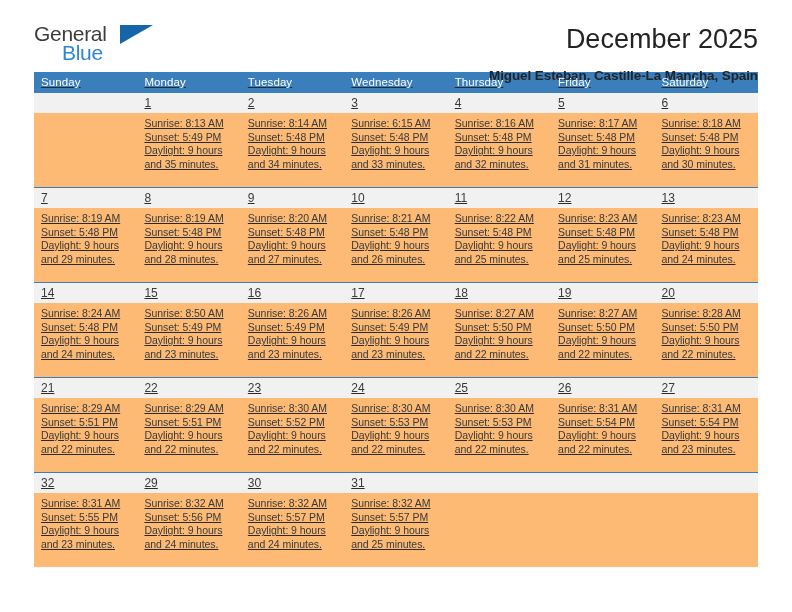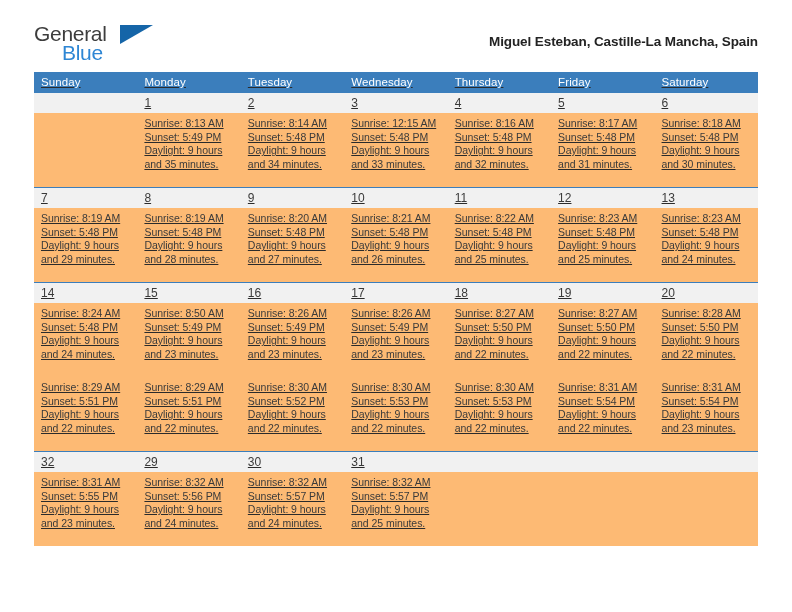--- a/index.html
+++ b/index.html
@@ -147,20 +147,21 @@
 
   <div class="header">
 
     <div class="brand">
       <span class="brand-general">General</span>
       <span class="brand-triangle"></span>
       <span class="brand-blue">Blue</span>
     </div>
 
     <div class="title-block">
+      <div class="cal-title">December 2025</div>
       <div class="cal-subtitle">Miguel Esteban, Castille-La Mancha, Spain</div>
     </div>
 
   </div>
 
   <table class="calendar">
     <thead>
       <tr class="dow-row">
         <th>Sunday</th>
         <th>Monday</th>
@@ -194,21 +195,21 @@
             <div class="info-line">Daylight: 9 hours</div>
             <div class="info-line">and 35 minutes.</div>
           </td>
           <td class="dayinfo">
             <div class="info-line">Sunrise: 8:14 AM</div>
             <div class="info-line">Sunset: 5:48 PM</div>
             <div class="info-line">Daylight: 9 hours</div>
             <div class="info-line">and 34 minutes.</div>
           </td>
           <td class="dayinfo">
-            <div class="info-line">Sunrise: 12:15 AM</div>
+            <div class="info-line">Sunrise: 6:15 AM</div>
             <div class="info-line">Sunset: 5:48 PM</div>
             <div class="info-line">Daylight: 9 hours</div>
             <div class="info-line">and 33 minutes.</div>
           </td>
           <td class="dayinfo">
             <div class="info-line">Sunrise: 8:16 AM</div>
             <div class="info-line">Sunset: 5:48 PM</div>
             <div class="info-line">Daylight: 9 hours</div>
             <div class="info-line">and 32 minutes.</div>
           </td>
@@ -325,20 +326,29 @@
             <div class="info-line">and 22 minutes.</div>
           </td>
           <td class="dayinfo">
             <div class="info-line">Sunrise: 8:28 AM</div>
             <div class="info-line">Sunset: 5:50 PM</div>
             <div class="info-line">Daylight: 9 hours</div>
             <div class="info-line">and 22 minutes.</div>
           </td>
         </tr>
         <tr class="week-row">
+          <td class="daynum">21</td>
+          <td class="daynum">22</td>
+          <td class="daynum">23</td>
+          <td class="daynum">24</td>
+          <td class="daynum">25</td>
+          <td class="daynum">26</td>
+          <td class="daynum">27</td>
+        </tr>
+        <tr class="week-row">
           <td class="dayinfo">
             <div class="info-line">Sunrise: 8:29 AM</div>
             <div class="info-line">Sunset: 5:51 PM</div>
             <div class="info-line">Daylight: 9 hours</div>
             <div class="info-line">and 22 minutes.</div>
           </td>
           <td class="dayinfo">
             <div class="info-line">Sunrise: 8:29 AM</div>
             <div class="info-line">Sunset: 5:51 PM</div>
             <div class="info-line">Daylight: 9 hours</div>

